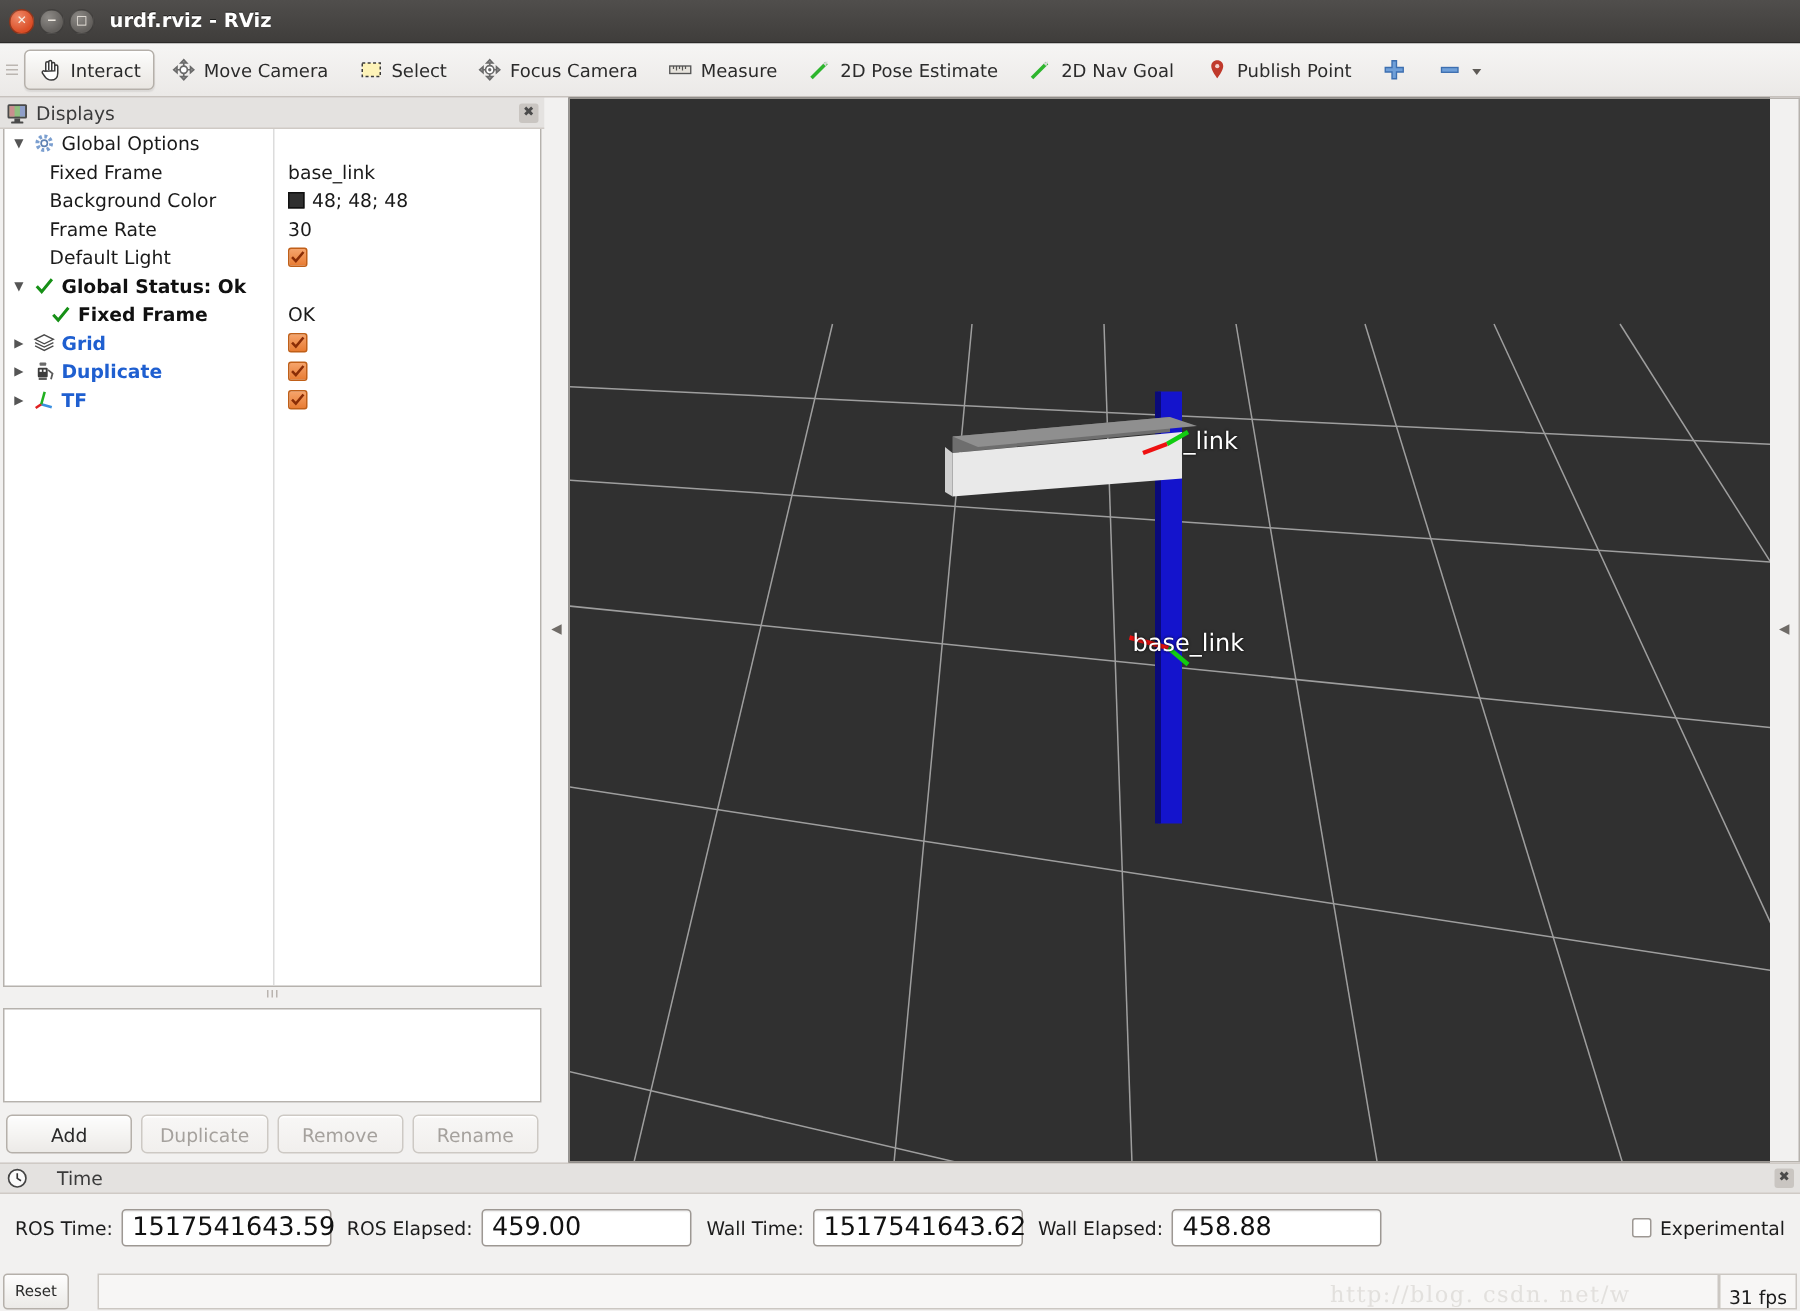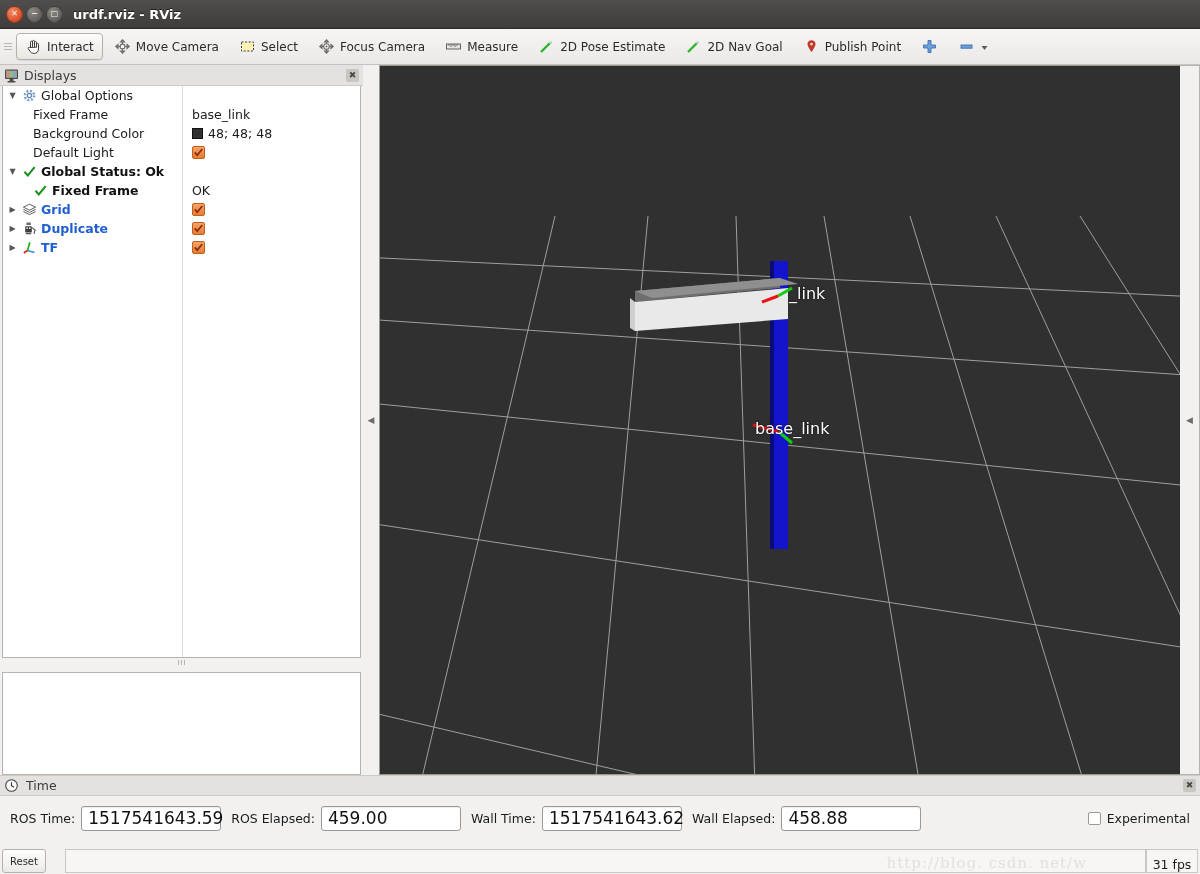--- a/index.html
+++ b/index.html
@@ -173,21 +173,21 @@
     font-family: "DejaVu Sans", sans-serif;
     white-space: nowrap; text-shadow: 0 0 2px #000;
   }
 
   
   #timepanel { height: 107px; background: #f2f1f0; display: flex; flex-direction: column; }
   #time-header {
     height: 21px; background: #e4e2e0; display: flex; align-items: center;
     padding: 0 4px; border-top: 1px solid #cfcac5; border-bottom: 1px solid #cfcac5;
   }
-  #time-header .hl { display: flex; align-items: center; gap: 7px; }
+  #time-header .hl { display: flex; align-items: center; gap: 19px; }
   #time-title { font-size: 12.5px; color: #3b3b3b; }
   #time-close {
     margin-left: auto; width: 13px; height: 13px;
     background: #c9c5c1; border-radius: 2px;
     display: flex; align-items: center; justify-content: center;
     color: #4a4a4a; font-size: 9px; font-weight: bold; line-height: 1;
   }
   #time-fields {
     height: 44px; display: flex; align-items: center;
     padding: 0 10px; gap: 6px;
@@ -424,20 +424,29 @@
               <span class="tlabel">Background Color</span>
             </div>
             <div class="valcell">
               <span class="swatch"></span>
               <span>48; 48; 48</span>
             </div>
           </div>
           <div class="trow">
             <div class="namecell indent-1">
               <span class="twist"></span>
+              <span class="tlabel">Frame Rate</span>
+            </div>
+            <div class="valcell">
+              <span>30</span>
+            </div>
+          </div>
+          <div class="trow">
+            <div class="namecell indent-1">
+              <span class="twist"></span>
               <span class="tlabel">Default Light</span>
             </div>
             <div class="valcell">
               <span class="chk">
                 <svg viewBox="0 0 13 13" width="13" height="13">
                   <path d="M2 6.4 L5 9.6 L11 2.4" fill="none" stroke="#8a2d06" stroke-width="2"></path>
                 </svg>
               </span>
             </div>
           </div>
@@ -537,20 +546,34 @@
         </div>
     </div>
 
     <div id="splitter-h">
         <i></i>
         <i></i>
         <i></i>
       </div>
     <div id="prop-box"></div>
 
+    <div id="btnrow">
+      <div class="dbtn">
+          <span>Add</span>
+        </div>
+      <div class="dbtn disabled">
+          <span>Duplicate</span>
+        </div>
+      <div class="dbtn disabled">
+          <span>Remove</span>
+        </div>
+      <div class="dbtn disabled">
+          <span>Rename</span>
+        </div>
+    </div>
   </div>
 
   <div id="viewsplit">
     <span class="arr">◀</span>
   </div>
 
   <div id="viewport">
     <svg width="800" height="708" viewBox="0 0 800 708" style="display:block">
       <rect x="0" y="0" width="800" height="708" fill="#303030"></rect>
       <g stroke="#b2b2b2" stroke-width="1" fill="none" opacity="0.85">

